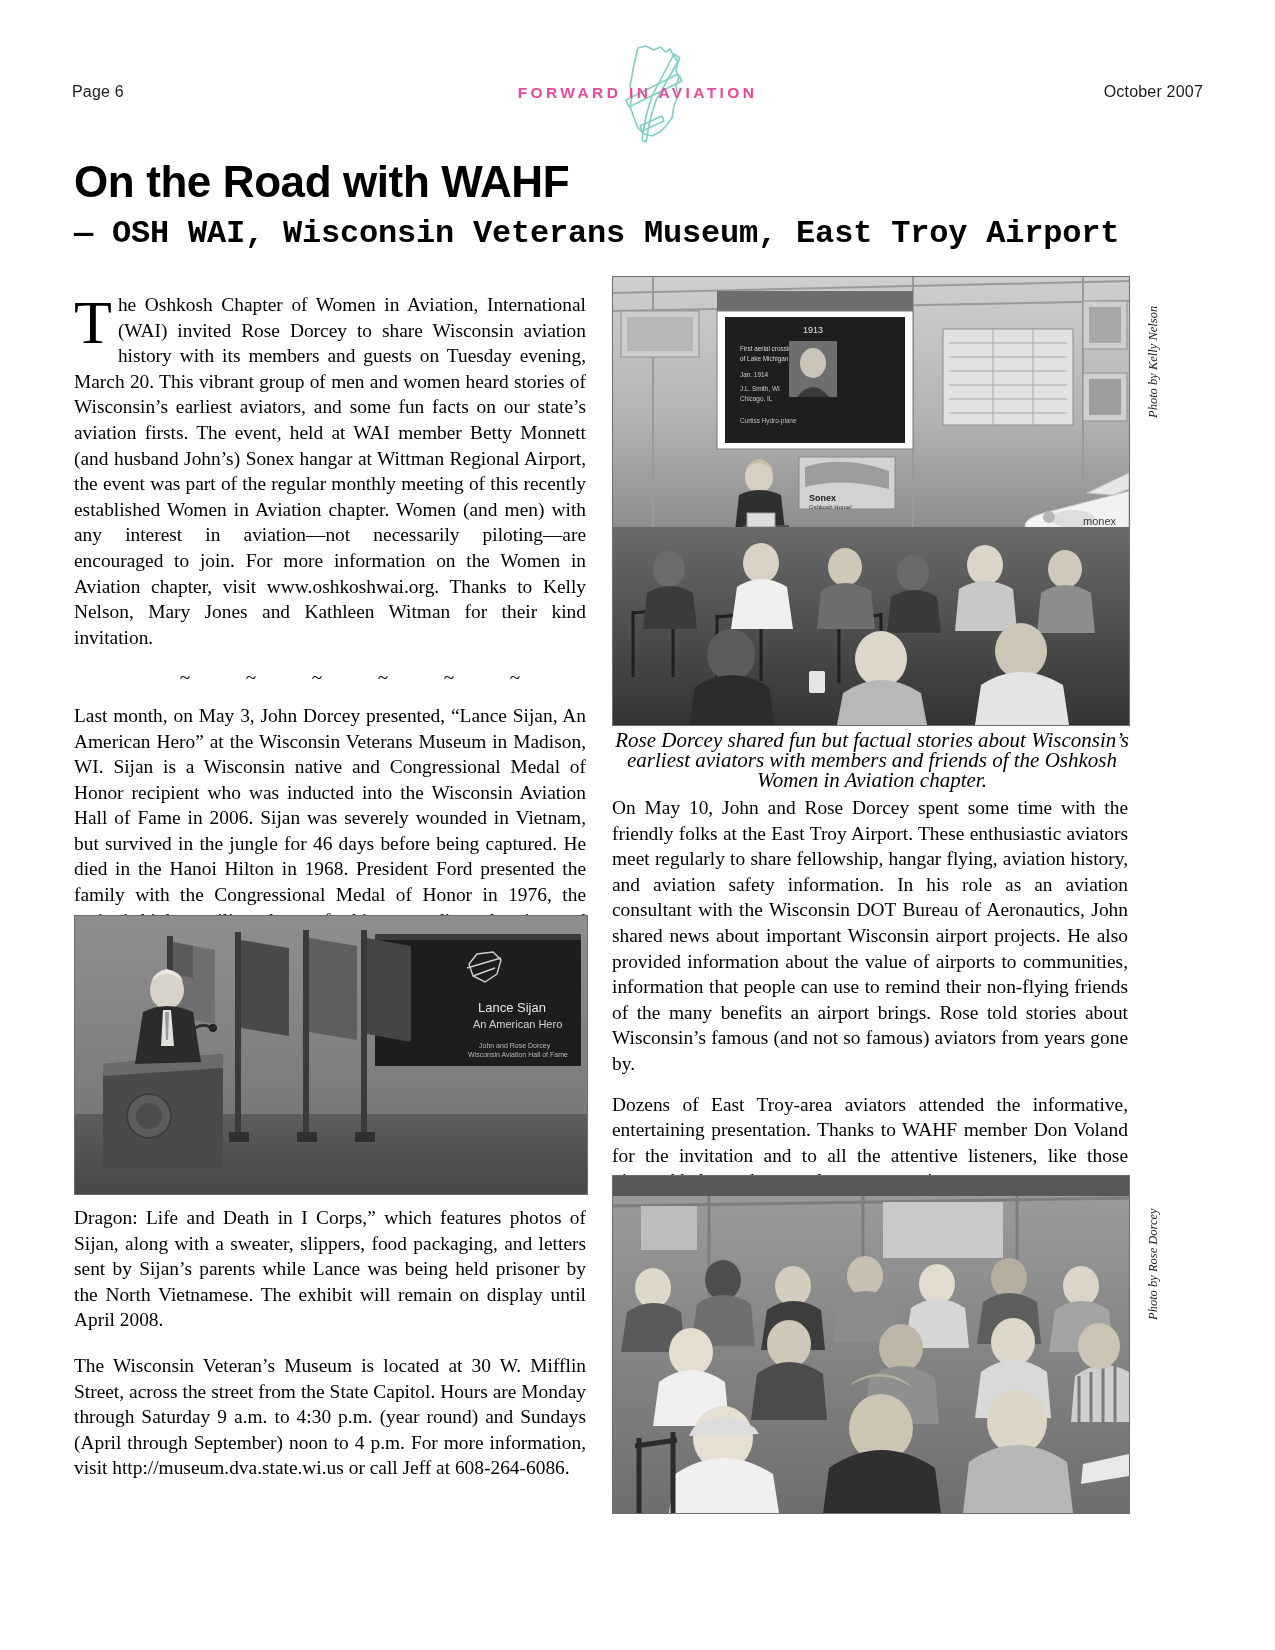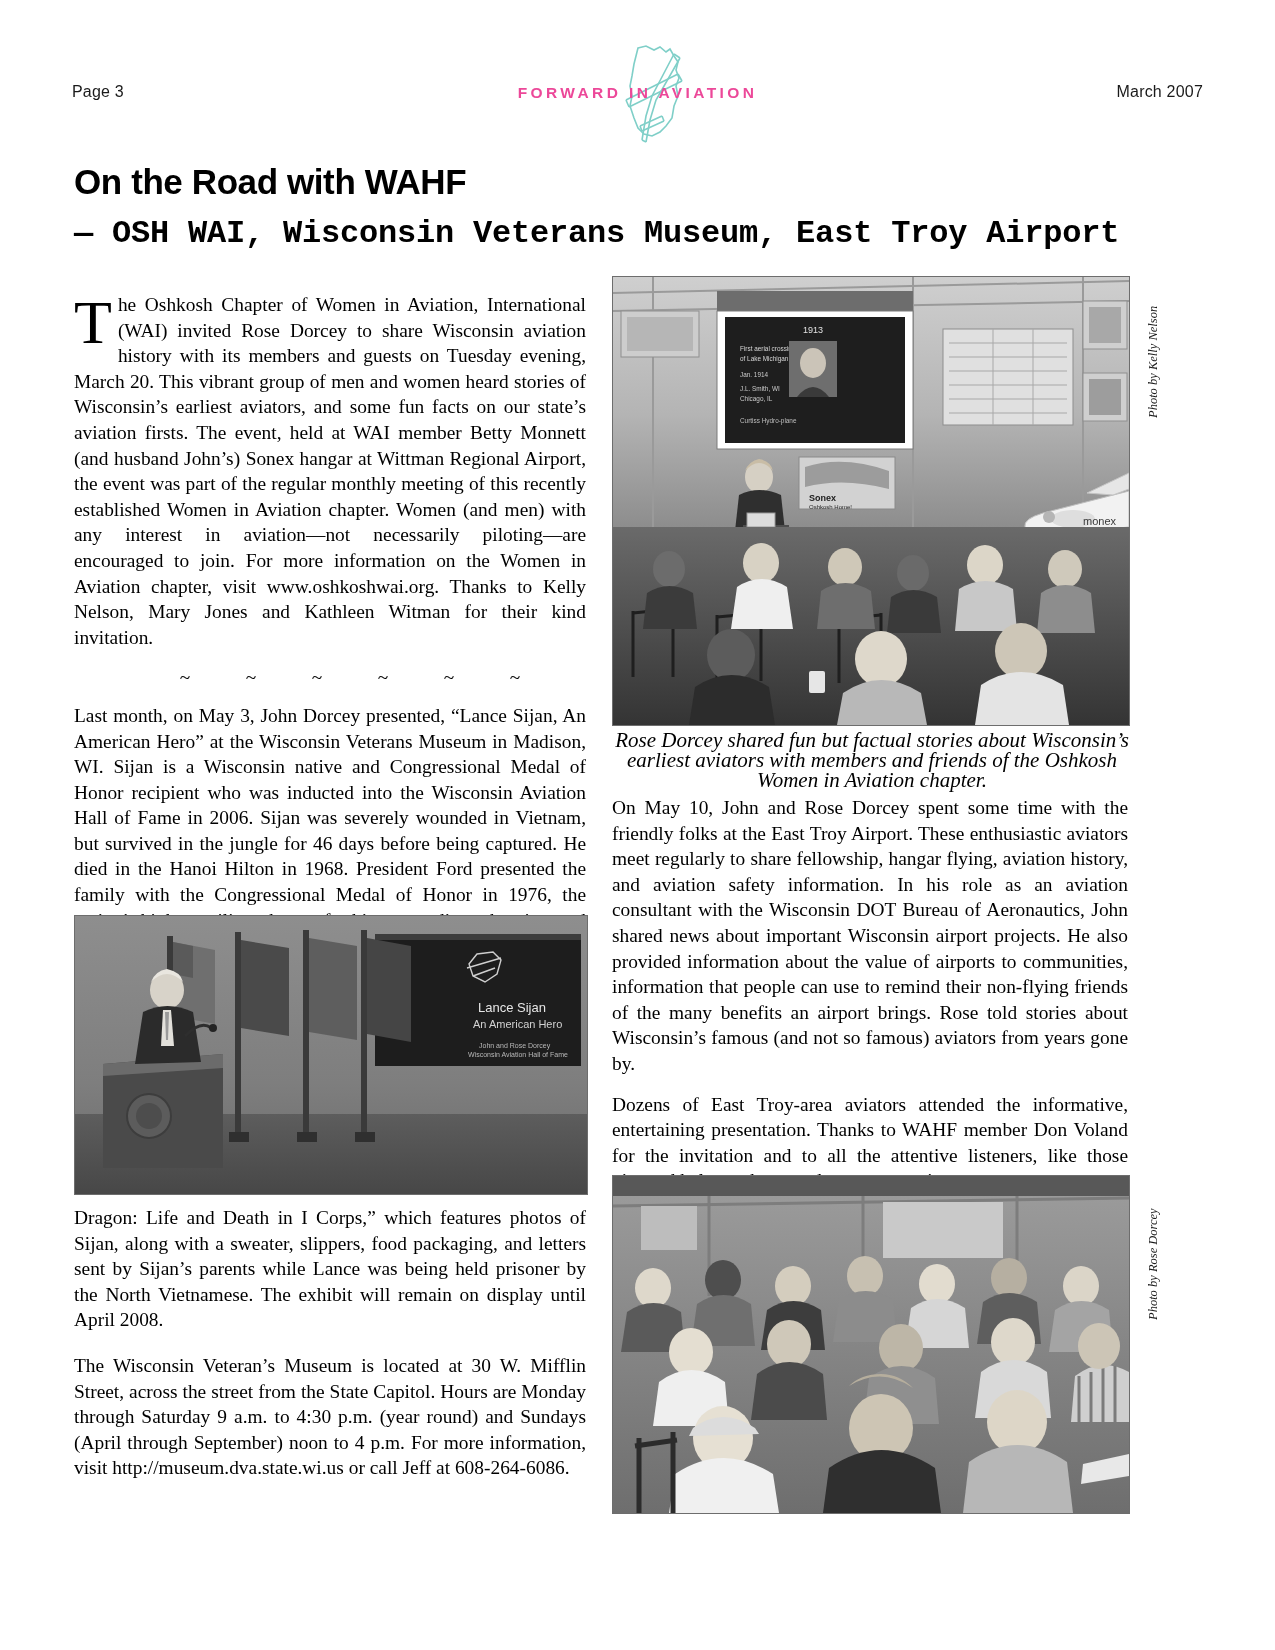--- a/index.html
+++ b/index.html
@@ -80,21 +80,21 @@
   
   .headline-block {
     position: absolute;
     left: 74px;
     top: 156px;
     width: 1128px;
   }
   .headline-1 {
     font-family: "Liberation Sans", sans-serif;
     font-weight: bold;
-    font-size: 35px;
+    font-size: 44px;
     line-height: 52px;
     letter-spacing: -0.4px;
     color: #000;
     margin: 0;
   }
   .headline-2 {
     font-family: Liberation Mono, monospace;
     font-weight: bold;
     font-size: 32px;
     line-height: 40px;
@@ -204,21 +204,21 @@
   }
 
   
   .ph-svg { display:block; width:100%; height:100%; }
 </style>
 </head>
 <body>
 
 <div class="page-header">
 
-  <div class="hdr-page-num">Page 3</div>
+  <div class="hdr-page-num">Page 6</div>
 
   <div class="hdr-logo">
     <div class="hdr-logo-inner">
       <div class="hdr-logo-mark">
         <svg class="ph-svg" viewBox="0 0 78 100" xmlns="http://www.w3.org/2000/svg">
 
           <path d="M22 4 L30 2 L38 6 L44 3 L50 8 L54 5 L58 12 L62 18 L60 26 L63 34 L60 42 L62 52 L58 62 L56 74 L50 82 L44 88 L36 92 L28 90 L22 84 L18 74 L14 62 L16 52 L14 42 L16 32 L18 20 Z" fill="none" stroke="#7fcfc8" stroke-width="1.6"></path>
 
           <g stroke="#7fcfc8" stroke-width="1.6" fill="none">
             <path d="M58 10 L36 52 L30 72 L26 96"></path>
@@ -235,21 +235,21 @@
             <path d="M26 87 L48 77"></path>
             <path d="M24 82 L26 87"></path>
             <path d="M46 72 L48 77"></path>
           </g>
         </svg>
       </div>
       <div class="hdr-logo-text">FORWARD IN AVIATION</div>
     </div>
   </div>
 
-  <div class="hdr-date">March 2007</div>
+  <div class="hdr-date">October 2007</div>
 </div>
 
 <div class="headline-block">
   <h1 class="headline-1">On the Road with WAHF</h1>
   <h2 class="headline-2">— OSH WAI, Wisconsin Veterans Museum, East Troy Airport</h2>
 </div>
 
 <div class="col-left">
 
   <p class="body dropcap-para">

